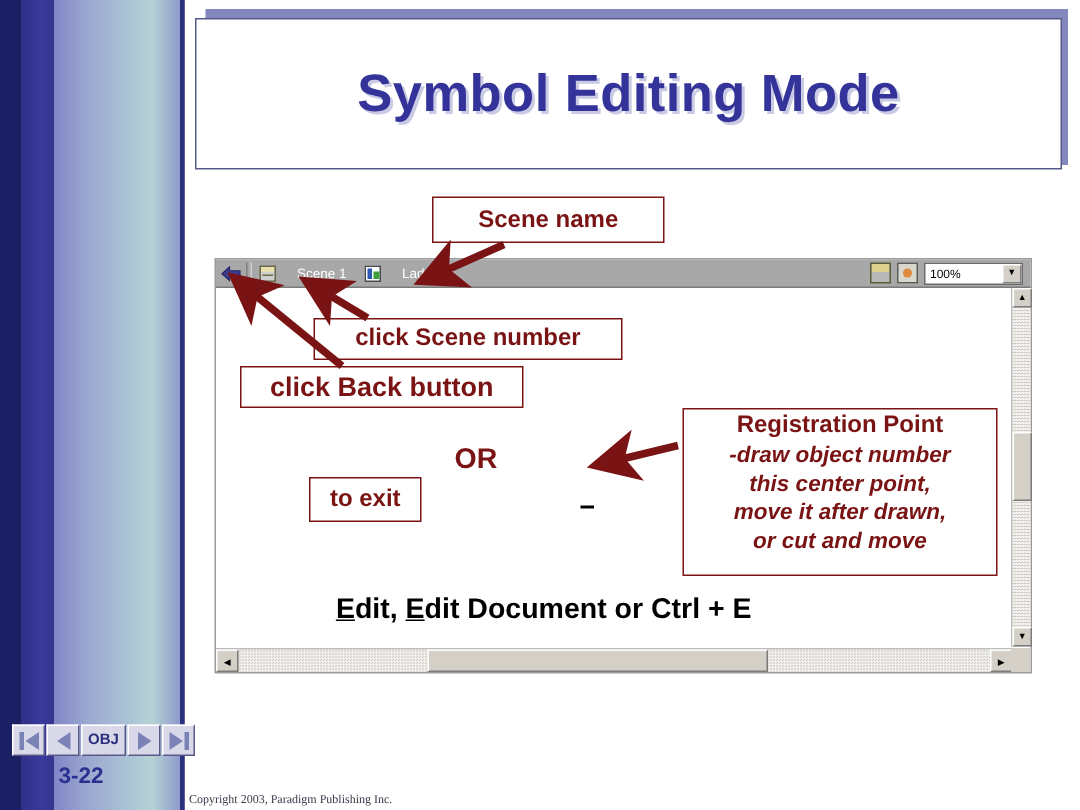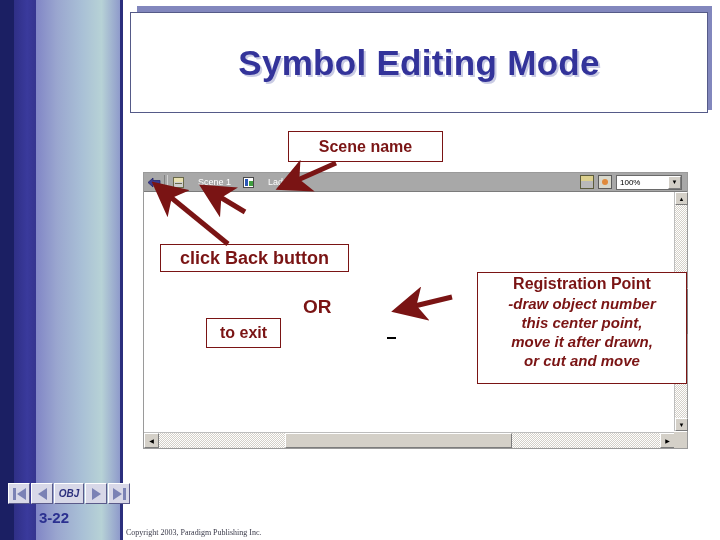--- a/index.html
+++ b/index.html
@@ -256,42 +256,41 @@
   #co-reg {
     position: absolute; left: 455px; top: 272px;
     width: 210px; height: 112px;
     background: #ffffff;
     border: 1px solid #7a1414;
     box-sizing: border-box;
     color: #7a1414;
     text-align: center;
     font-family: "Liberation Sans", sans-serif;
     padding-top: 1px;
-    margin-left: 22px;
   }
   #co-reg .ln1 { font-weight: bold; font-size: 16px; line-height: 20px; }
   #co-reg .ln  { font-weight: bold; font-style: italic; font-size: 15px; line-height: 19px; }
 
   
   #edit-line {
     position: absolute; left: 175px; top: 396px;
     width: 375px;
     text-align: center;
     font-size: 19px; font-weight: bold; color: #000000;
     font-family: "Liberation Sans", sans-serif;
   }
   #edit-line .u { text-decoration: underline; }
 
   
   #arrows { position: absolute; left:0; top:0; width:720px; height:540px; pointer-events:none; }
 
   
   .navbar {
     position: absolute; left: 8px; top: 483px;
-    display: flex; align-items: flex-start; font-style: italic;
+    display: flex; align-items: flex-start;
   }
   .navbtn {
     width: 22px; height: 21px;
     background: #d8d8e8;
     border: 1px solid #ffffff;
     border-right-color: #5a5a8a; border-bottom-color: #5a5a8a;
     box-sizing: border-box;
     display: flex; align-items: center; justify-content: center;
     margin-right: 1px;
   }
@@ -371,32 +370,34 @@
 
     <div class="hscroll">
       <div class="sb-btn sb-lt">◀</div>
       <div class="sb-thumb"></div>
       <div class="sb-btn sb-rt">▶</div>
     </div>
     <div class="corner-box"></div>
   </div>
 
   <div class="callout" id="co-symbol-name">Scene name</div>
+  <div class="callout" id="co-scene-num">click Scene number</div>
   <div class="callout" id="co-back-btn">click Back button</div>
   <div class="callout" id="co-to-exit">to exit</div>
   <div id="or-text">OR</div>
 
   <div id="co-reg">
     <div class="ln1">Registration Point</div>
     <div class="ln">-draw object number</div>
     <div class="ln">this center point,</div>
     <div class="ln">move it after drawn,</div>
     <div class="ln">or cut and move</div>
   </div>
 
+  <div id="edit-line"><span class="u">E</span><span>dit, </span><span class="u">E</span><span>dit Document or Ctrl + E</span></div>
 
   <svg id="arrows">
     <defs>
       <marker id="ah" markerWidth="7" markerHeight="7" refX="5.6" refY="3.5" orient="auto">
         <path d="M0,0 L7,3.5 L0,7 L1.8,3.5 Z" fill="#7a1414"></path>
       </marker>
     </defs>
 
     <line x1="336" y1="163" x2="282" y2="187" stroke="#7a1414" stroke-width="5" marker-end="url(#ah)"></line>
 

